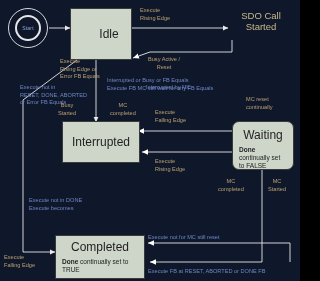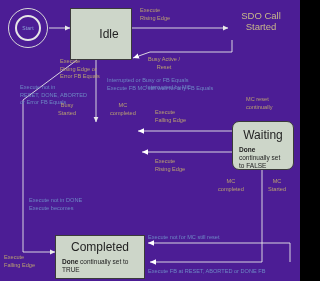--- a/index.html
+++ b/index.html
@@ -4,21 +4,21 @@
 <style>
   html, body {
     margin: 0;
     padding: 0;
     background: #000000;
   }
   #canvas {
     position: relative;
     width: 300px;
     height: 281px;
-    background: #4c1d95;
+    background: #0f172a;
     overflow: hidden;
     font-family: "Liberation Sans", sans-serif;
   }
   svg.wires {
     position: absolute;
     left: 0;
     top: 0;
     width: 300px;
     height: 281px;
     pointer-events: none;
@@ -158,20 +158,23 @@
 
   <div class="end-node" style="left:226px; top:10px; width:70px;">
     <div>SDO Call</div>
     <div>Started</div>
   </div>
 
   <div class="state" style="left:70px; top:8px; width:62px; height:52px;padding-left:16px;">
     <div class="state-title">Idle</div>
   </div>
 
+  <div class="state" style="left:62px; top:121px; width:78px; height:42px;">
+    <div class="state-title">Interrupted</div>
+  </div>
 
   <div class="state" style="left:232px; top:121px; width:62px; height:49px;
               align-items:flex-start; justify-content:flex-start; padding-top:6px;border-radius:7px;">
     <div class="state-title" style="width:100%; text-align:center;">Waiting</div>
     <div class="state-note">
       <b>Done</b><span> continually set to FALSE</span>
     </div>
   </div>
 
   <div class="state" style="left:55px; top:235px; width:90px; height:44px;

